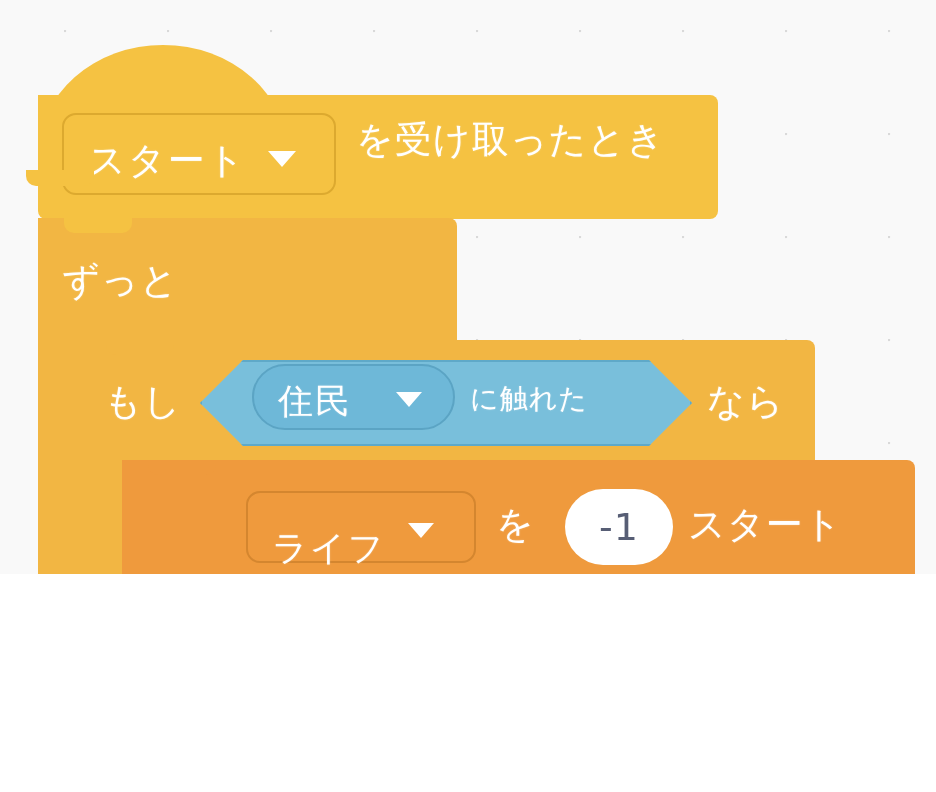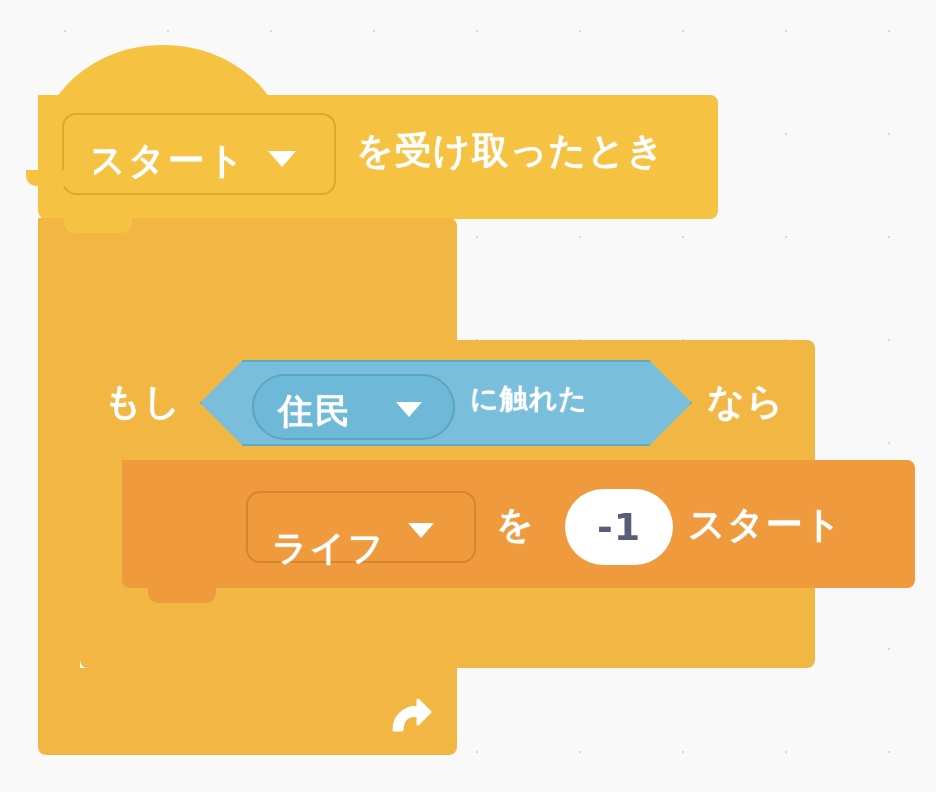--- a/index.html
+++ b/index.html
@@ -9,27 +9,26 @@
   body {
     width: 936px;
     height: 792px;
     overflow: hidden;
     font-family: "DejaVu Sans", sans-serif;
   }
 
   #canvas {
     position: relative;
     width: 936px;
-    height: 792px;
+    height: 574px;
     background-color: #F9F9F9;
     background-image: radial-gradient(circle at 1px 1px, #D9D9D9 1.3px, transparent 1.6px);
     background-size: 103px 103px;
     background-position: 476px 30px;
     overflow: hidden;
-    font-weight: bold;
   }
 
   
   .btxt {
     position: absolute;
     color: #FFFFFF;
     font-size: 37px;
     line-height: 1;
     white-space: nowrap;
     letter-spacing: 1px;
@@ -97,21 +96,21 @@
     position: absolute;
     left: 204px;
     top: 36px;
     width: 0; height: 0;
     border-left: 14px solid transparent;
     border-right: 14px solid transparent;
     border-top: 16px solid #FFFFFF;
   }
   .hat-after {
     left: 318px;
-    top: 87px;
+    top: 76px;
   }
 
   
   .forever-outer {
     position: absolute;
     left: 38px;
     top: 218px;
     width: 419px;
     height: 537px;
     background: #F2B643;
@@ -194,21 +193,21 @@
     width: 492px;
     height: 86px;
     background: #79BFDB;
     border: 2px solid #5FA9C8;
     box-sizing: border-box;
     clip-path: polygon(43px 0, calc(100% - 43px) 0, 100% 50%, calc(100% - 43px) 100%, 43px 100%, 0 50%);
   }
   .hex-dd {
     position: absolute;
     left: 252px;
-    top: 374px;
+    top: 364px;
     width: 203px;
     height: 66px;
     background: #6EB8D8;
     border: 2px solid #5BA4C4;
     border-radius: 33px;
     box-sizing: border-box;
   }
   .hex-dd-label {
     position: absolute;
     left: 24px;
@@ -333,20 +332,21 @@
       <span class="hat-dd-caret"></span>
     </div>
 
     <span class="btxt hat-after">を受け取ったとき</span>
   </div>
   <div class="hat-notch"></div>
 
   <div class="forever-outer">
     <div class="forever-topnotch"></div>
   </div>
+  <span class="btxt forever-label">ずっと</span>
 
   <div class="forever-mouth"></div>
 
   <div class="if-outer">
     <div class="if-topnotch"></div>
   </div>
   <span class="btxt if-label">もし</span>
   <span class="btxt if-then">なら</span>
 
   <div class="if-mouth"></div>

